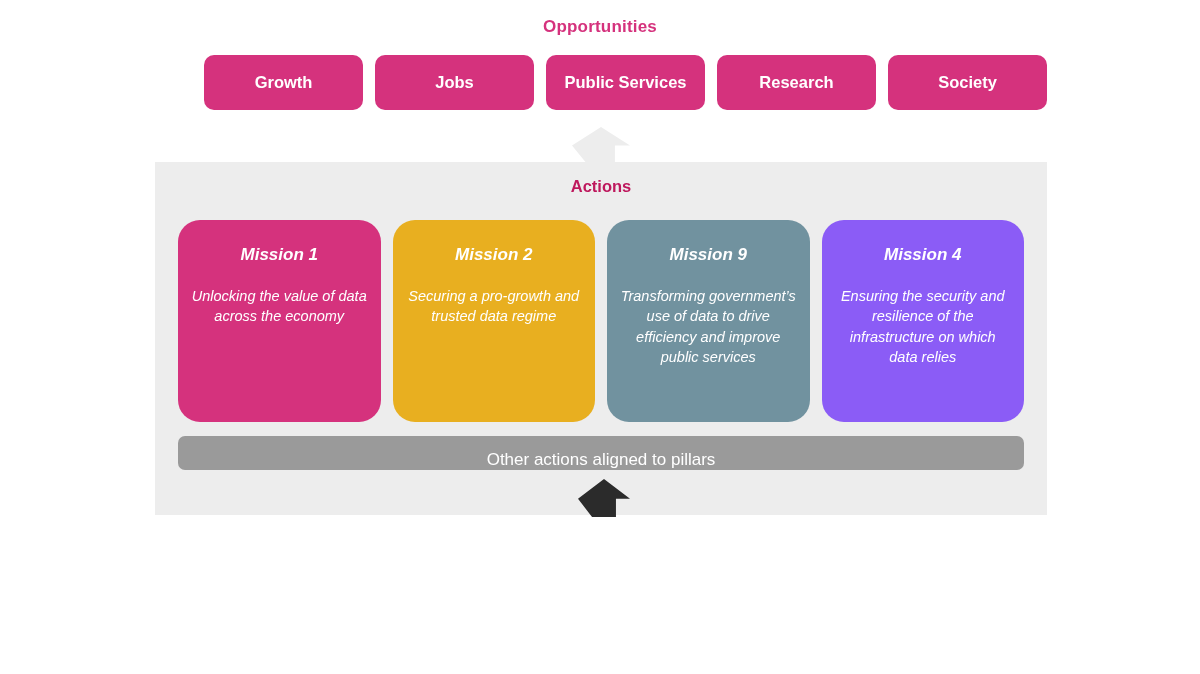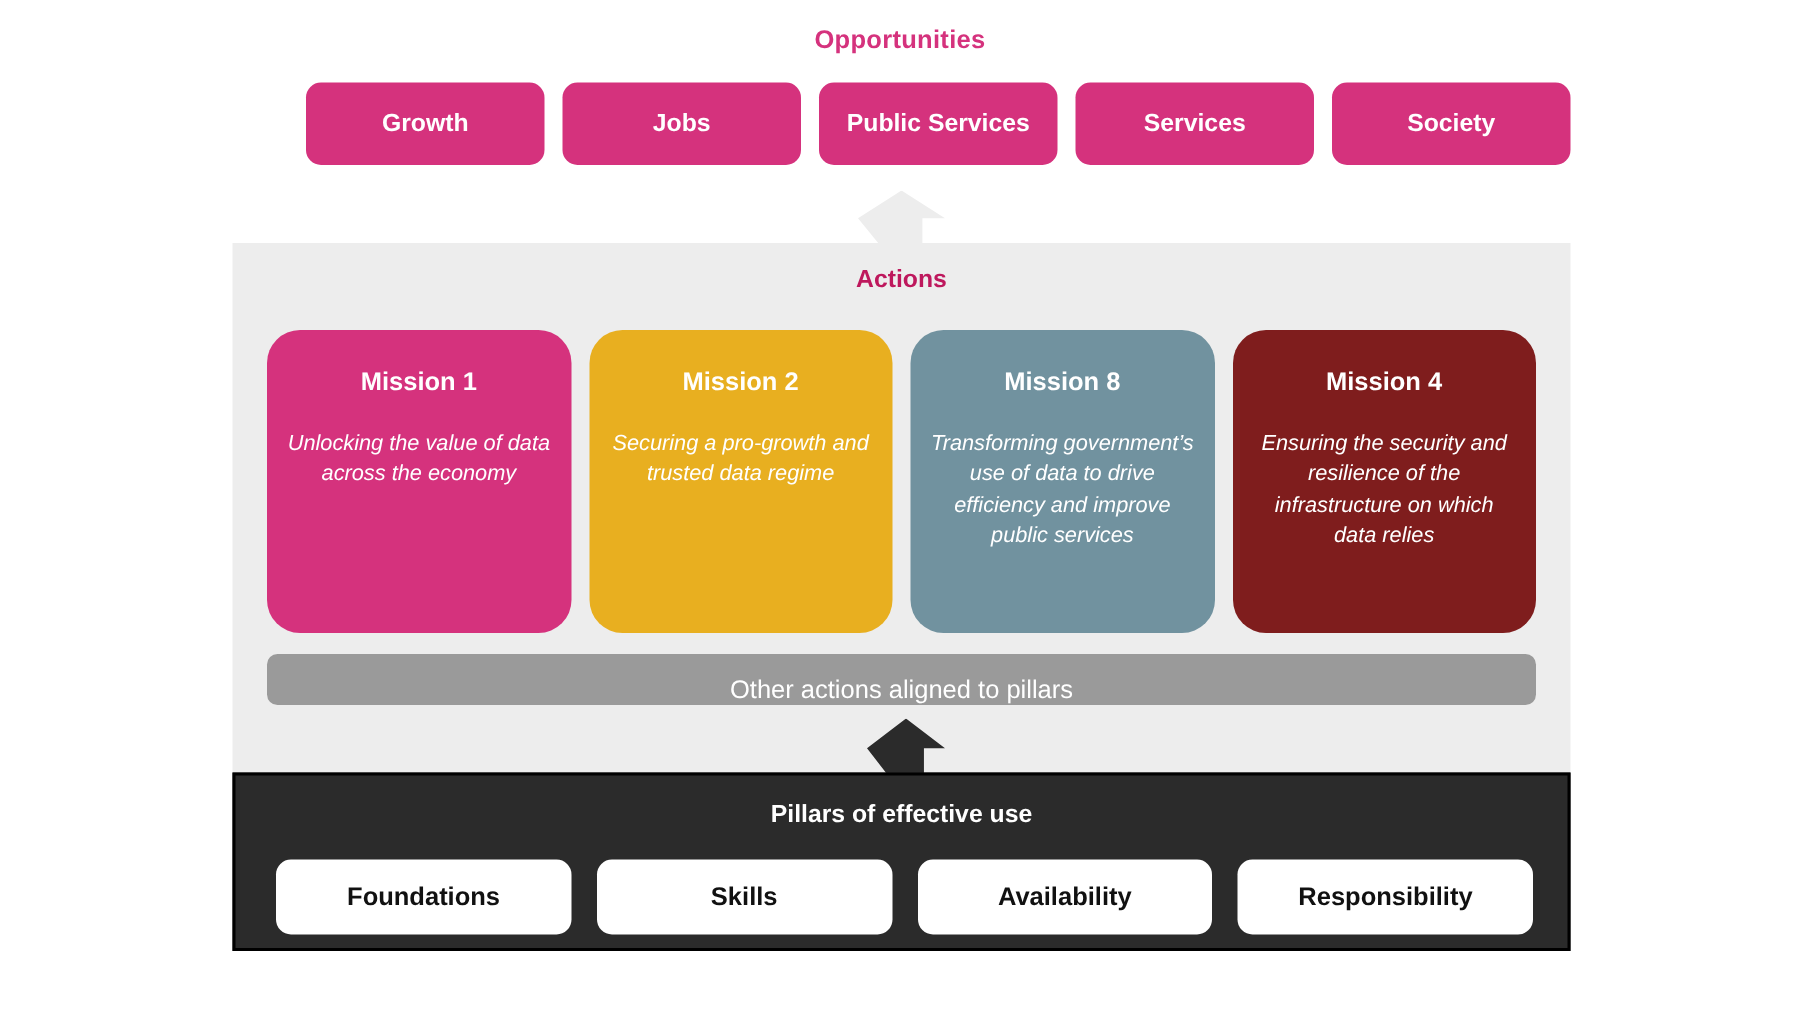--- a/index.html
+++ b/index.html
@@ -29,21 +29,21 @@
     clip-path:polygon(50% 0,100% 52%,73% 52%,73% 100%,27% 100%,0 52%);
   }
   
   .actions-panel{position:absolute;left:155px;top:162px;width:892px;height:353px;background:var(--panel-light);}
   .actions-heading{position:absolute;top:15px;left:0;right:0;text-align:center;font-weight:bold;font-size:16.5px;color:#be185d;}
   .missions-row{position:absolute;left:23px;top:58px;width:846px;height:202px;display:flex;gap:12px;}
   .mission-card{
     flex:1;border-radius:22px;color:#fff;text-align:center;
     padding:25px 10px 0;box-sizing:border-box;
   }
-  .mission-title{font-weight:bold;font-size:17px;margin-bottom:21px;}
+  .mission-title{font-weight:bold;font-size:17px;margin-bottom:21px;font-style:italic;}
   .mission-desc{font-style:italic;font-size:14.5px;line-height:1.4;padding:0 3px;}
   .other-bar{
     position:absolute;left:23px;top:274px;width:846px;height:34px;
     background:var(--bar-gray);border-radius:7px;color:#fff;font-size:17px;
     display:flex;align-items:flex-end;justify-content:center;
   }
   
   .pillars-panel{
     position:absolute;left:155px;top:515px;width:892px;height:119px;
     background:var(--panel-dark);border:2px solid #000;box-sizing:border-box;
@@ -67,21 +67,21 @@
   <div class="opp-box">
         <span>Growth</span>
       </div>
       <div class="opp-box">
         <span>Jobs</span>
       </div>
       <div class="opp-box">
         <span>Public Services</span>
       </div>
       <div class="opp-box">
-        <span>Services</span>
+        <span>Research</span>
       </div>
       <div class="opp-box">
         <span>Society</span>
       </div>
     </div>
 
   <div class="arrow arrow-light"></div>
 
   <div class="actions-panel">
     <div class="actions-heading">Actions</div>
@@ -90,49 +90,30 @@
 
     <div class="mission-card" style="background: rgb(213, 50, 125);">
           <div class="mission-title">Mission 1</div>
           <div class="mission-desc">Unlocking the value of data across the economy</div>
         </div>
         <div class="mission-card" style="background: rgb(232, 175, 32);">
           <div class="mission-title">Mission 2</div>
           <div class="mission-desc">Securing a pro-growth and trusted data regime</div>
         </div>
         <div class="mission-card" style="background: rgb(113, 146, 159);">
-          <div class="mission-title">Mission 8</div>
+          <div class="mission-title">Mission 9</div>
           <div class="mission-desc">Transforming government’s use of data to drive efficiency and improve public services</div>
         </div>
-        <div class="mission-card" style="background: #7f1d1d;">
+        <div class="mission-card" style="background: #8b5cf6;">
           <div class="mission-title">Mission 4</div>
           <div class="mission-desc">Ensuring the security and resilience of the infrastructure on which data relies</div>
         </div>
       </div>
 
     <div class="other-bar">
       <span>Other actions aligned to pillars</span>
     </div>
   </div>
 
   <div class="arrow arrow-dark"></div>
 
-  <div class="pillars-panel">
-    <div class="pillars-heading">Pillars of effective use</div>
-
-    <div class="pillars-row">
-
-    <div class="pillar-box">
-          <span>Foundations</span>
-        </div>
-        <div class="pillar-box">
-          <span>Skills</span>
-        </div>
-        <div class="pillar-box">
-          <span>Availability</span>
-        </div>
-        <div class="pillar-box">
-          <span>Responsibility</span>
-        </div>
-      </div>
-  </div>
 
 </div>
 
 </body></html>

